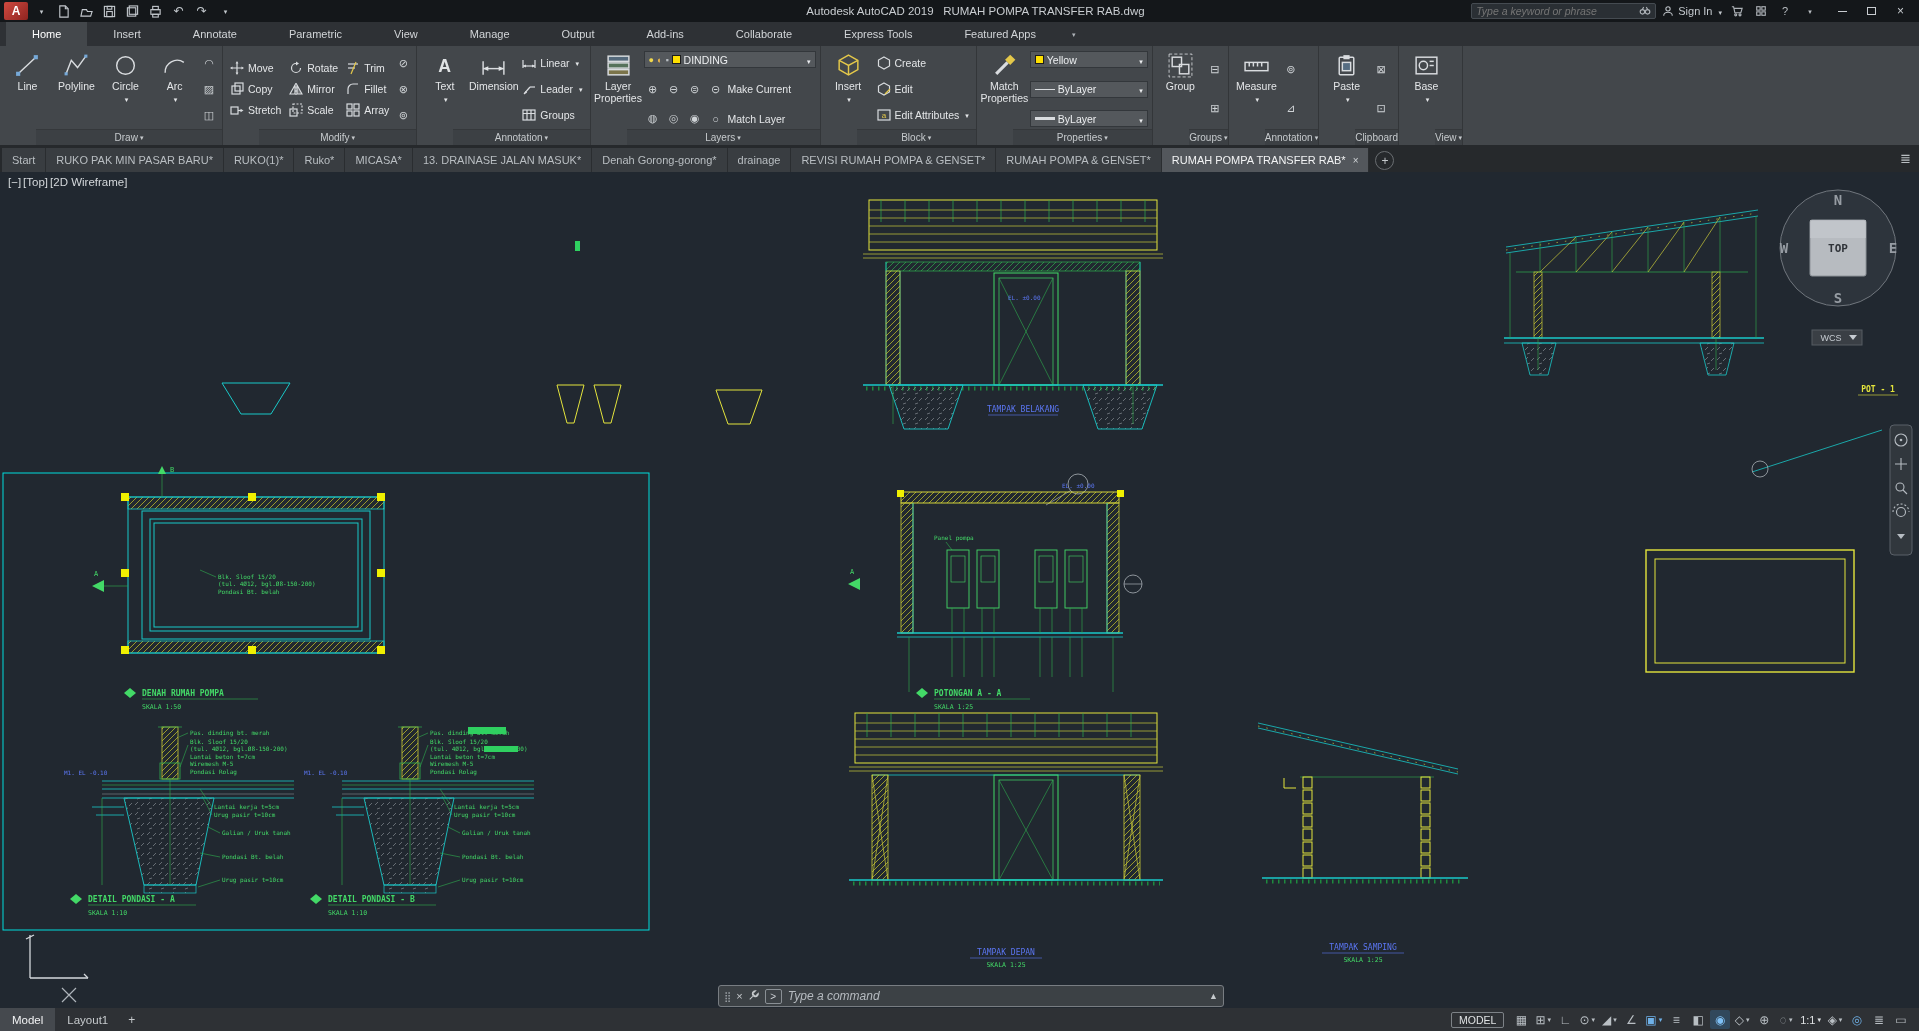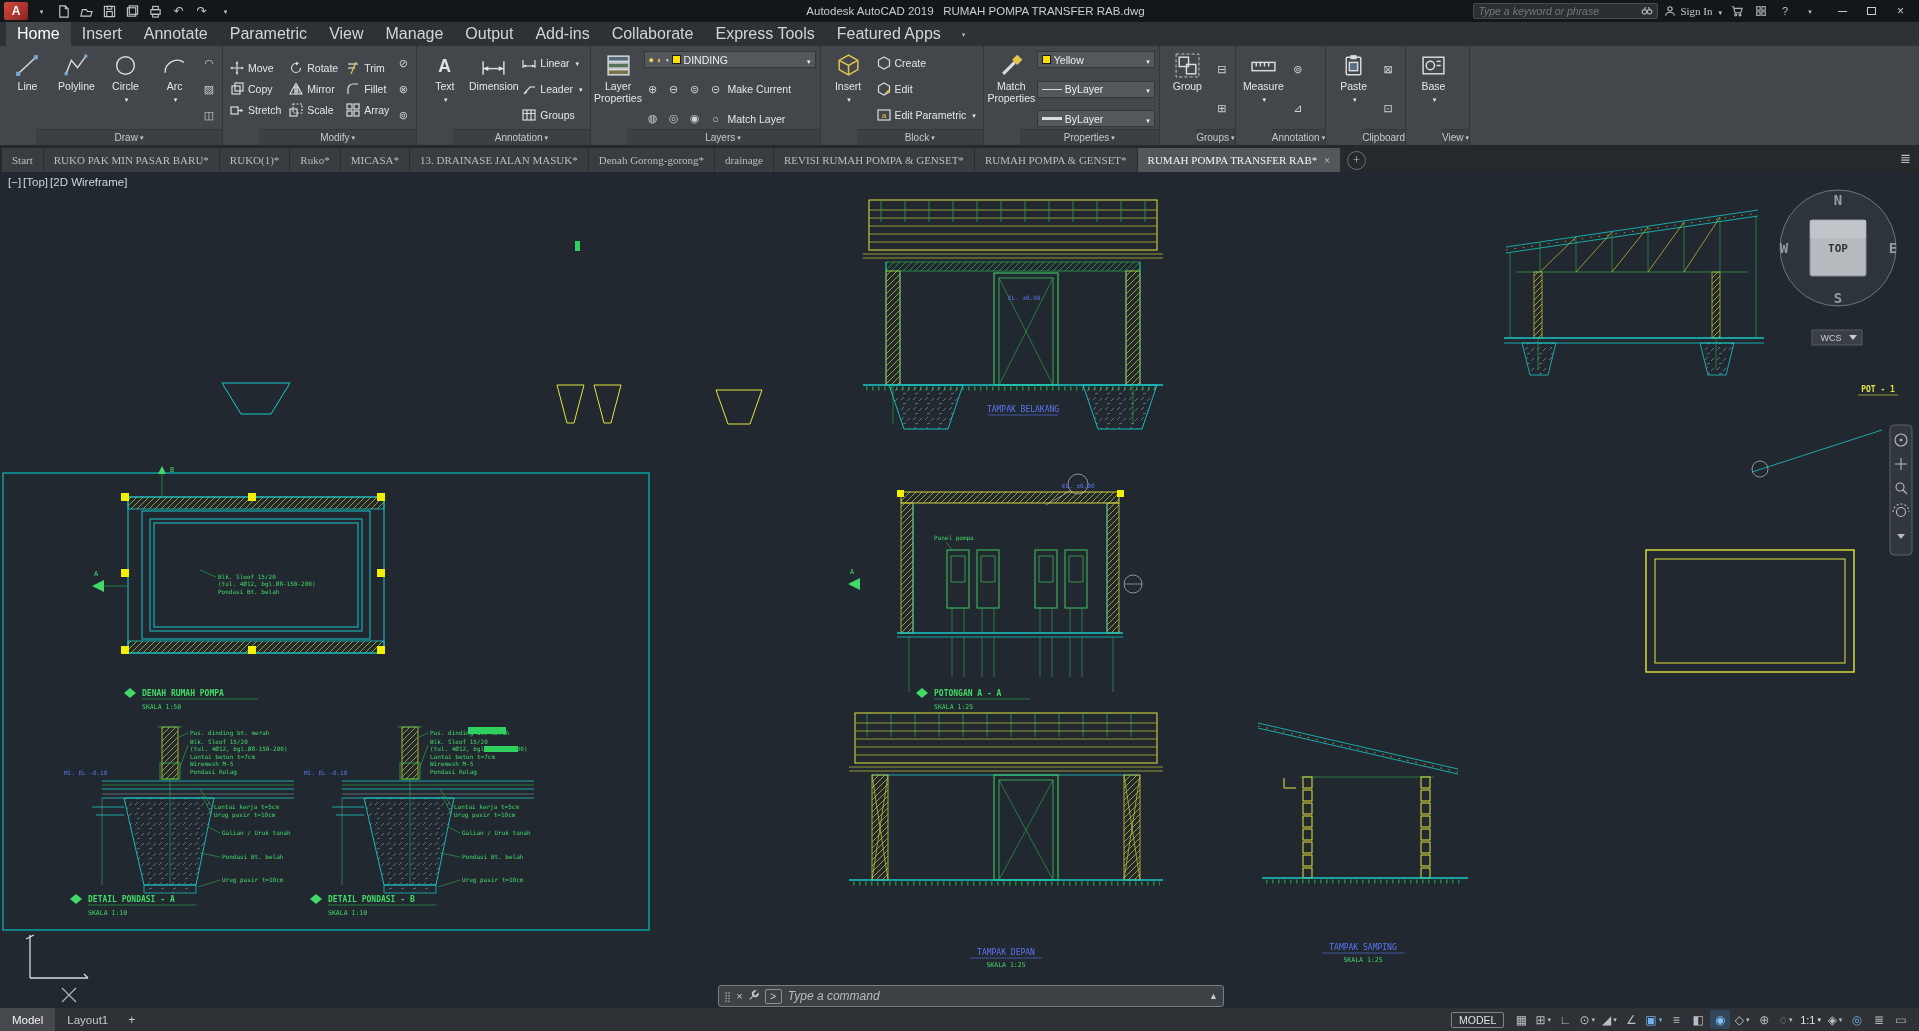--- a/index.html
+++ b/index.html
@@ -17,30 +17,30 @@
   .qat-btn svg { width:13px; height:13px; stroke:#c3c8cd; fill:none; stroke-width:1.2; }
   .title-center { position:absolute; left:0; right:0; text-align:center; font-size:11.5px;
     color:#c9cdd1; pointer-events:none;margin-left:32px; }
   .tb-right { margin-left:auto; display:flex; align-items:center; gap:6px; z-index:2; }
   .searchbox { width:185px; height:16px; background:#2a2f34; border:1px solid #454b51;
     border-radius:2px; display:flex; align-items:center; padding:0 4px; gap:4px; }
   .searchbox input { flex:1; background:transparent; border:none; outline:none; color:#aeb3b8;
     font-style:italic; font-size:10.5px; font-family:inherit; min-width:0; }
   .searchbox svg, .tb-ic svg { width:12px; height:12px; stroke:#aeb3b8; fill:none; stroke-width:1.3; }
   .tb-ic { width:18px; height:18px; display:flex; align-items:center; justify-content:center; color:#b9bec3; font-size:11px; }
-  .signin { display:flex; align-items:center; gap:4px; color:#c3c8cd; font-size:11px;font-family:Liberation Serif, serif; }
+  .signin { display:flex; align-items:center; gap:4px; color:#c3c8cd; font-size:11px; }
   .winctl { display:flex; margin-left:4px; }
   .winbtn { width:29px; height:22px; display:flex; align-items:center; justify-content:center; color:#c8ccd0; font-size:12px; }
   .winmin { width:9px; border-bottom:1.5px solid #c8ccd0; height:1px; }
   .winbox { width:9px; height:8px; border:1.2px solid #c8ccd0; }
 
   
   .menubar { position:absolute; top:22px; left:0; right:0; height:24px; background:#2e3135;
     display:flex; align-items:stretch; padding-left:6px; z-index:29; }
-  .mtab { display:flex; align-items:center; padding:0 11px; font-size:16px; color:#d2d5d8; }
+  .mtab { display:flex; align-items:center; padding:0 26px; font-size:11px; color:#d2d5d8; }
   .mtab.active { background:#43474b; color:#ffffff; }
   .mtab-extra { display:flex; align-items:center; padding:0 8px; color:#aeb3b8; }
 
   .cd::after { content:"▾"; font-size:7px; line-height:1; margin-left:2px; }
 
   
   .ribbon { position:absolute; top:46px; left:0; right:0; height:99px; background:#43474b;
     display:flex; z-index:28; }
   .panel { display:flex; flex-direction:column; border-right:1px solid #333639; }
   .panel-body { flex:1; display:flex; padding:3px 4px 0 4px; gap:2px; }
@@ -60,21 +60,21 @@
   .combo { height:17px; background:#54585c; border:1px solid #33373b; display:flex;
     align-items:center; gap:3px; padding:0 4px; color:#eceef0; font-size:10.5px; white-space:nowrap; }
   .combo .spacer { flex:1; }
   .sw { width:9px; height:9px; background:#ffe000; border:1px solid #1c1c1c; }
   .linesample { width:20px; border-top:1.5px solid #d9dcdf; }
   .lcol { display:flex; flex-direction:column; justify-content:space-between; padding:2px 0; width:172px; }
   .lrow { display:flex; align-items:center; gap:3px; font-size:10.5px; color:#e4e6e8; }
 
   
   .filetabs { position:absolute; top:145px; left:0; right:0; height:27px; background:#26292c;
-    display:flex; align-items:flex-end; padding-left:2px; z-index:27;font-family:Liberation Serif, serif; }
+    display:flex; align-items:flex-end; padding-left:2px; z-index:27; }
   .ftab { height:24px; display:flex; align-items:center; padding:0 10px; background:#393d41;
     color:#b9bec2; font-size:11px; border-right:1px solid #2a2d30; gap:7px; white-space:nowrap; }
   .ftab.active { background:#53575c; color:#f2f3f4; }
   .ftab .x { color:#cfd3d6; font-size:10px; }
   .ftab-plus { width:19px; height:19px; border-radius:50%; border:1px solid #6a6e72; color:#c6cacd;
     display:flex; align-items:center; justify-content:center; margin:0 0 2px 6px; font-size:12px; }
   .ftab-overflow { margin-left:auto; margin-right:8px; color:#b9bec2; font-size:13px; align-self:center; }
 
   
   .canvas { position:absolute; top:172px; left:0; width:1919px; height:836px; background:#212830; overflow:hidden; }
@@ -491,21 +491,21 @@
               <polygon points="7,1 12.5,4 12.5,10 7,13 1.5,10 1.5,4"></polygon>
               <line x1="8" y1="12" x2="13" y2="7" stroke="#e4c84a"></line>
             </svg>
             <span>Edit</span>
           </div>
         <div class="sbtn cd">
             <svg viewBox="0 0 14 14">
               <rect x="1" y="2" width="12" height="10"></rect>
               <text x="7" y="10" font-size="8" fill="#e4c84a" stroke="none" text-anchor="middle">a</text>
             </svg>
-            <span>Edit Parametric</span>
+            <span>Edit Attributes</span>
           </div>
       </div>
     </div>
     <div class="panel-title cd">
         <span>Block</span>
       </div>
   </section>
 
   <section class="panel">
     <div class="panel-body">

